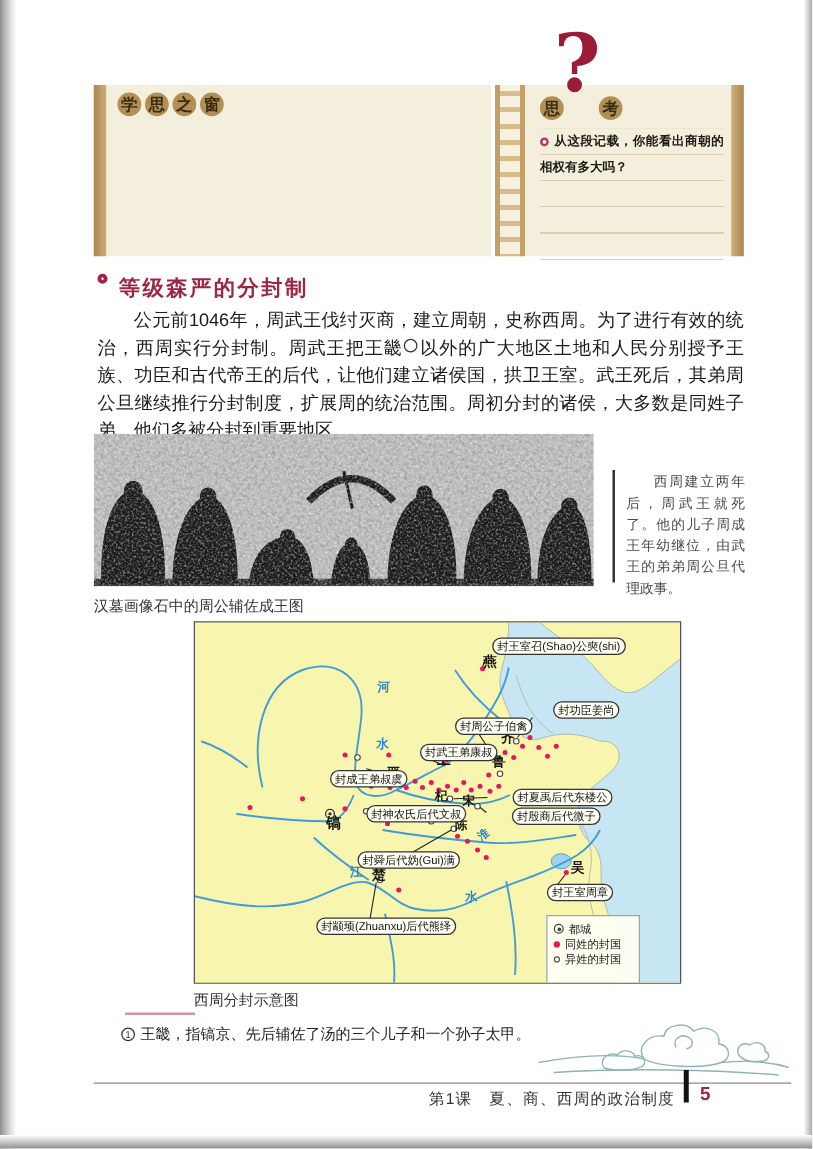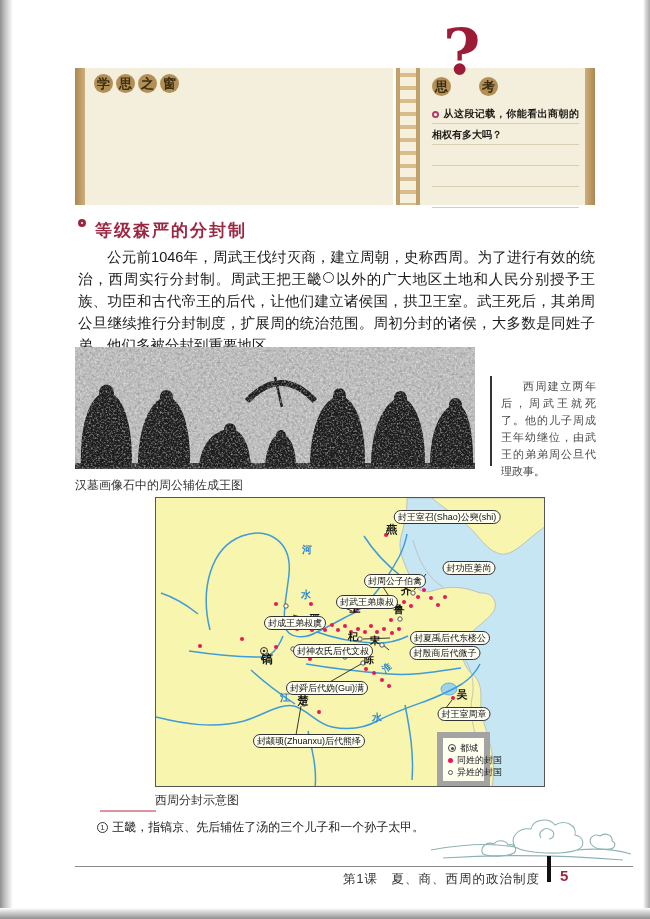--- a/index.html
+++ b/index.html
@@ -67,22 +67,22 @@
   .st { position:absolute; transform:translate(-50%,-50%); font-size:11px; font-weight:bold;
         color:#17150f; white-space:nowrap; z-index:3; }
   .st.sm { font-size:10px; }
   .st.cap-name { font-size:12px; }
   .co { position:absolute; transform:translate(-50%,-50%); font-size:9px; color:#111;
         background:#fffef2; border:1px solid #333; border-radius:8px; padding:0 3px;
         line-height:12px; white-space:nowrap; z-index:4;margin-left:27px; }
   .rv { position:absolute; transform:translate(-50%,-50%); color:#2a85cc; font-size:10px;
         font-weight:bold; z-index:2; }
   .rv.rot { transform:translate(-50%,-50%) rotate(-35deg); font-size:9px; }
-  .legend { position:absolute; left:281px; top:234px; width:53px; background:rgba(255,255,242,.96);
-            border:6px solid #a3a3a3; font-size:9px; color:#222; padding:4px 4px 3px 5px; z-index:4; }
+  .legend { position:absolute; left:281px; top:234px; width:75px; background:rgba(255,255,242,.96);
+            border:1px solid #a3a3a3; font-size:9px; color:#222; padding:4px 4px 13px 5px; z-index:4; }
   .legend-row { display:flex; align-items:center; gap:4px; line-height:12px; white-space:nowrap; }
   .sym-cap { width:8px; height:8px; border:1px solid #444; border-radius:50%;
              display:flex; align-items:center; justify-content:center; flex:none; }
   .sym-cap::after { content:""; width:3px; height:3px; background:#444; border-radius:50%; }
   .sym-same { width:5px; height:5px; background:#e8175d; border-radius:50%; flex:none; }
   .sym-diff { width:5px; height:5px; border:1px solid #555; border-radius:50%; background:#fff; flex:none; }
   .map-caption { position:absolute; left:155px; top:792px; width:390px; }
 
   
   .fn-rule { position:absolute; left:100px; top:810px; width:56px; height:2px; background:#dc93a0; }

